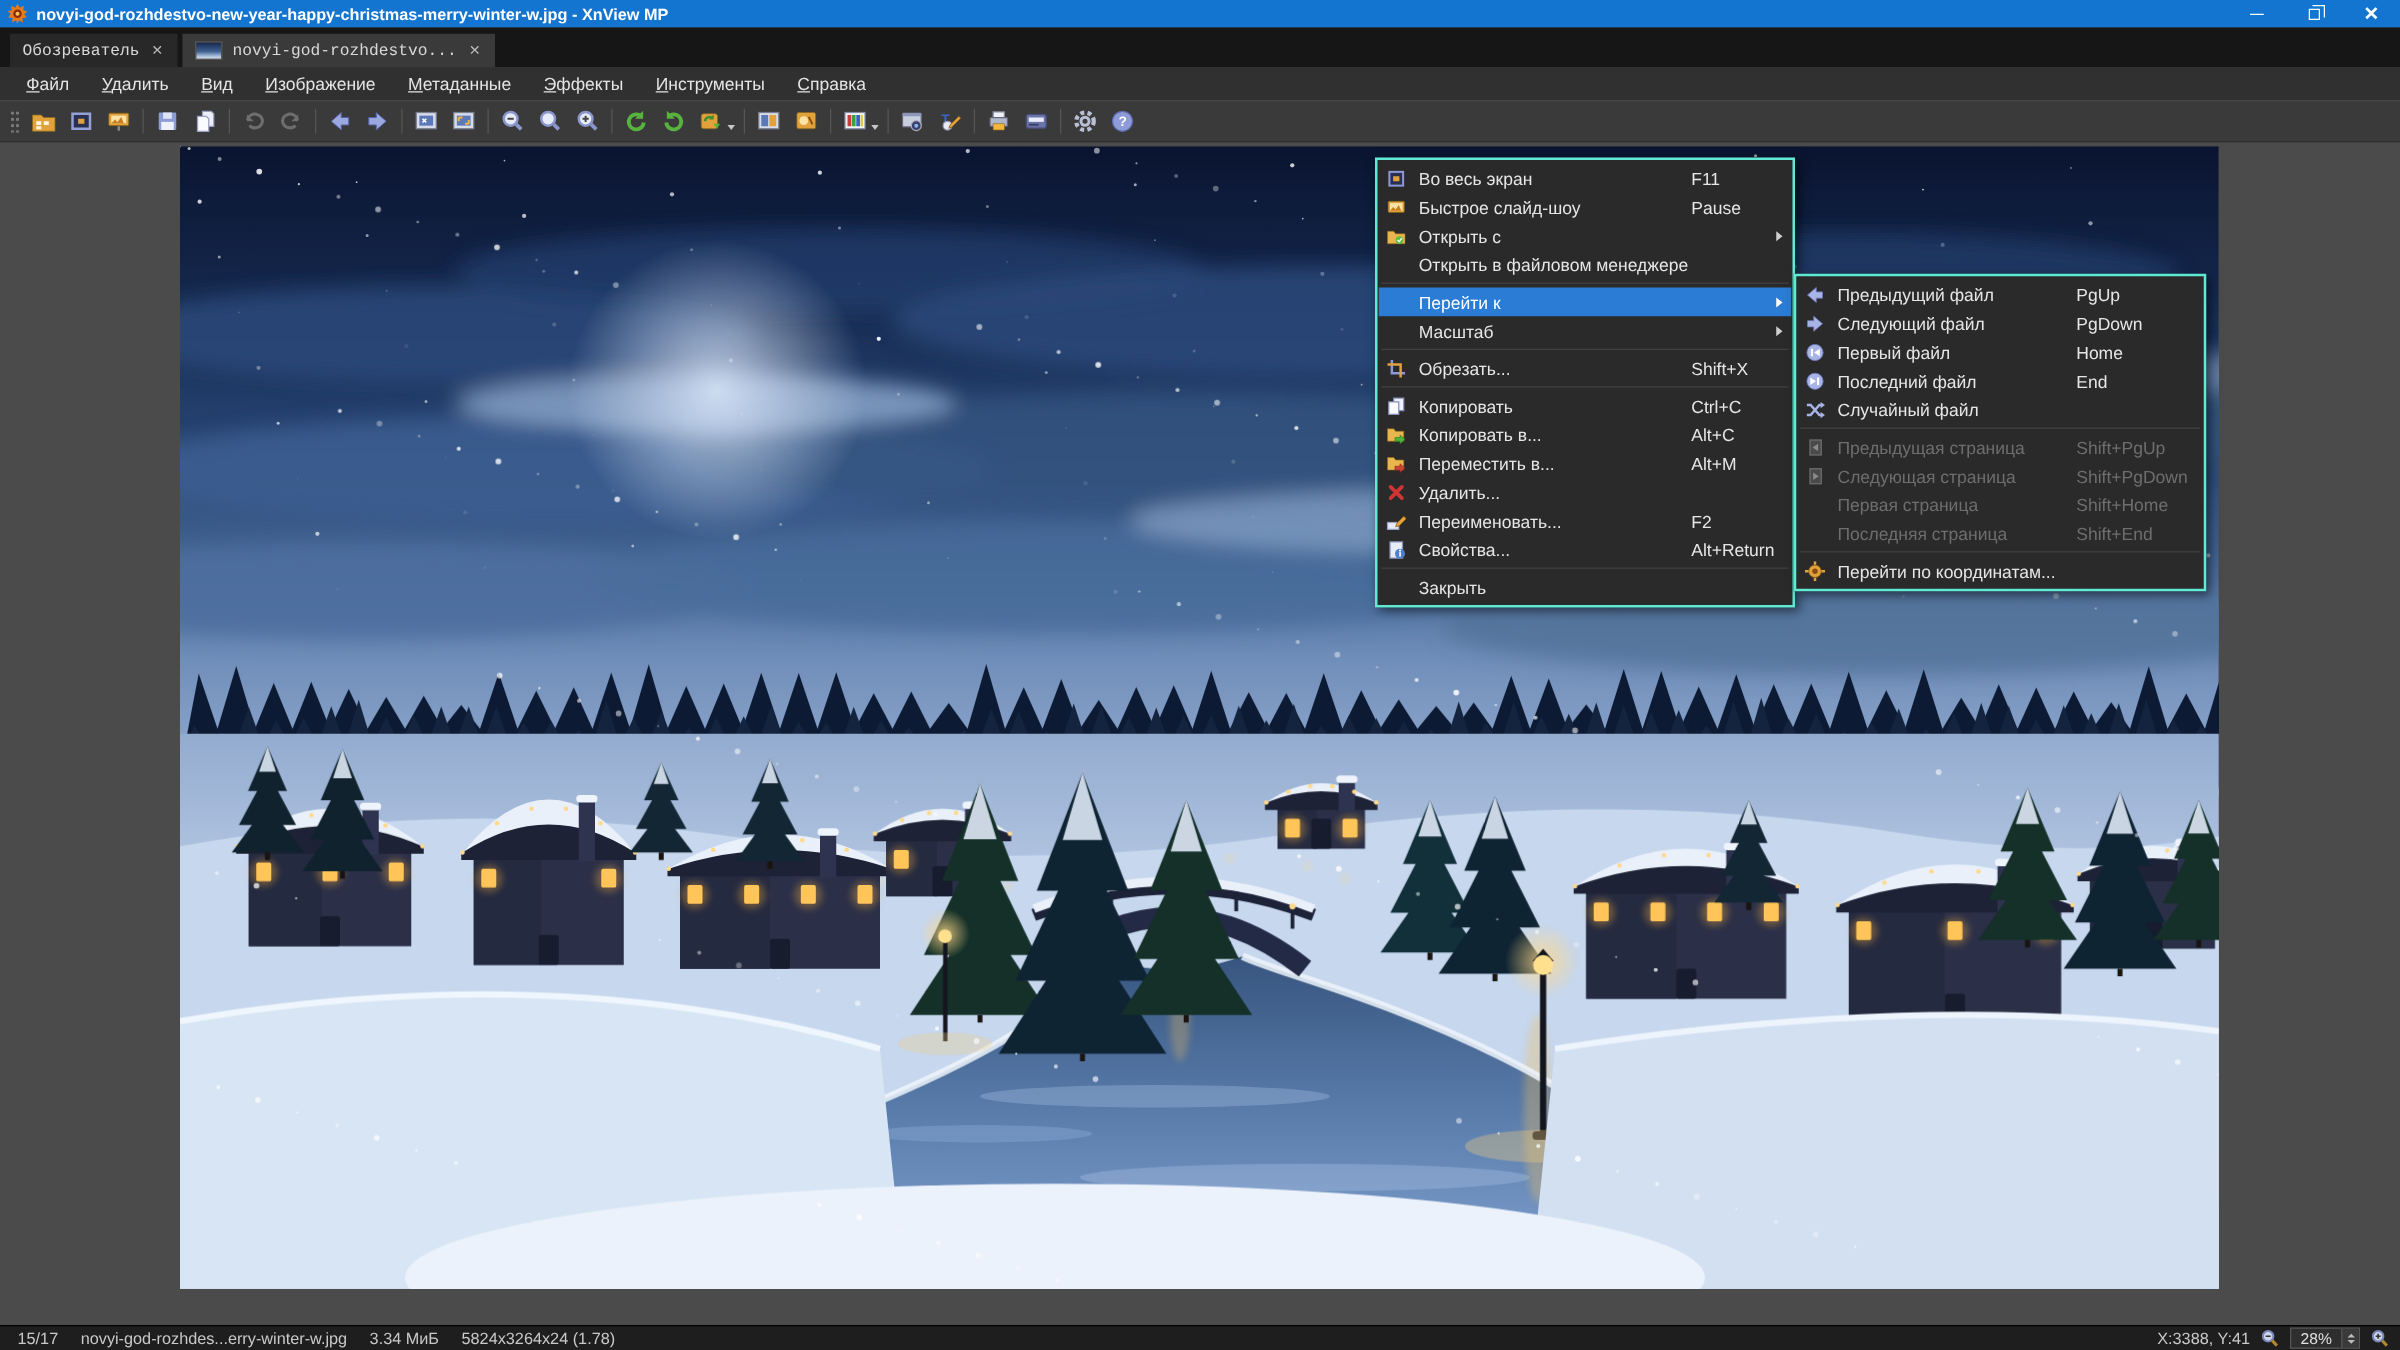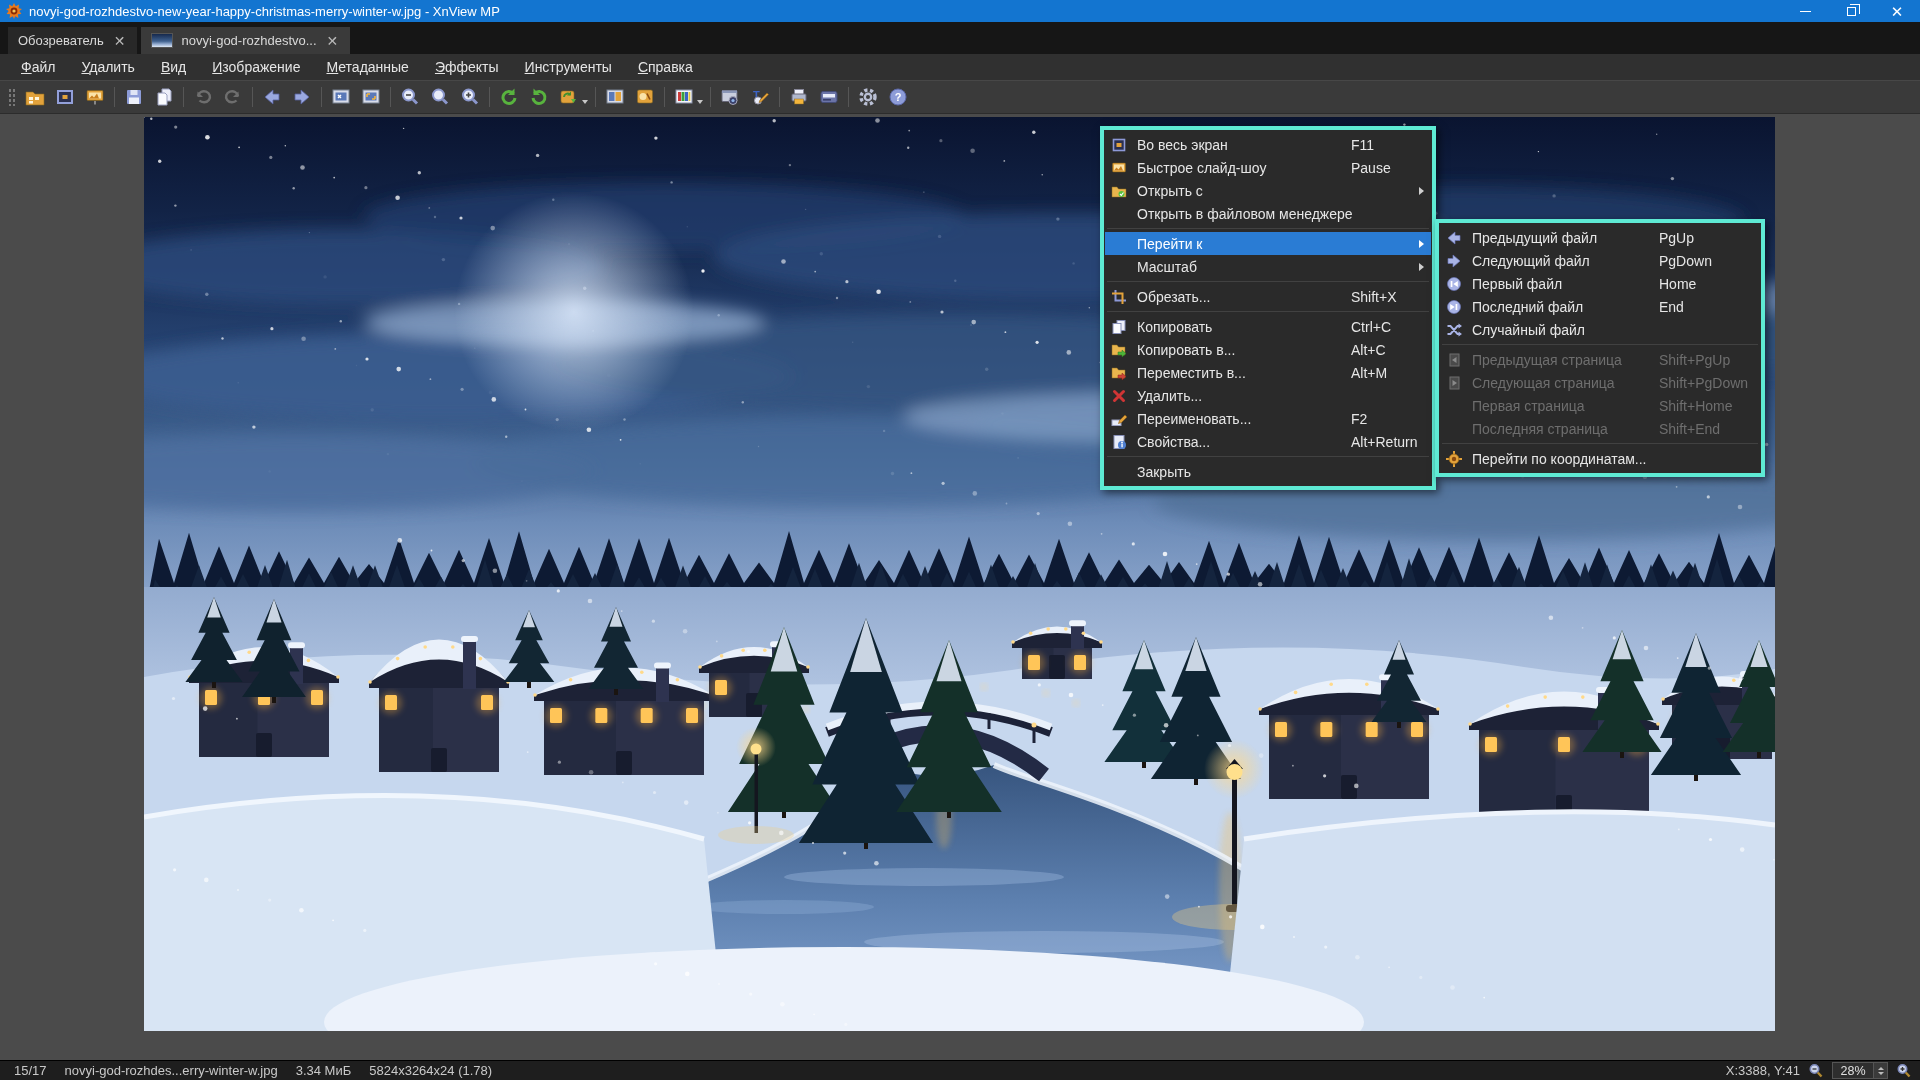--- a/index.html
+++ b/index.html
@@ -3,35 +3,35 @@
 <meta charset="utf-8">
 <style>
   * { margin:0; padding:0; box-sizing:border-box; }
   html,body { width:1920px; height:1080px; overflow:hidden; background:#000;
     font-family:"Liberation Sans", sans-serif; }
   .app { position:relative; width:1920px; height:1080px; display:flex; flex-direction:column;
     background:#4b4b4b; }
 
   
   .titlebar { height:22px; background:#1375d0; display:flex; align-items:center; color:#fff;
-    font-size:13px; flex:none; }
+    font-size:13px; flex:none;font-weight:bold; }
   .titlebar .appicon { width:16px; height:16px; margin:0 7px 0 6px; flex:none; }
   .titlebar .title { flex:1; white-space:nowrap; overflow:hidden; }
   .winctl { display:flex; height:22px; }
   .winctl .wbtn { width:46px; height:22px; display:flex; align-items:center; justify-content:center; }
   .glyph-min { width:11px; height:1px; background:#fff; display:block; }
   .glyph-restore { width:9px; height:9px; border:1px solid #fff; position:relative; display:block; }
   .glyph-restore:before { content:""; position:absolute; left:2px; top:-4px; width:9px; height:9px;
     border:1px solid #fff; border-bottom:none; border-left:none; }
   .glyph-close { color:#fff; font-size:15px; line-height:1; }
 
   
   .tabbar { height:32px; background:#161616; display:flex; align-items:flex-end; flex:none; }
   .tab { height:27px; display:flex; align-items:center; padding:12px 10px; color:#d8d8d8;
-    font-size:13px; margin-right:4px; gap:8px; }
+    font-size:13px; margin-right:4px; gap:8px;font-family:Liberation Mono, monospace; }
   .tab.inactive { background:#282828; margin-left:8px; }
   .tab.active { background:#3a3a3a; }
   .tab .tclose { color:#b8b8b8; font-size:14px; padding:0 2px; }
   .tab .thumb { width:22px; height:15px; border:1px solid #555; flex:none;
     background:linear-gradient(180deg,#16294d 0%,#3f618f 55%,#9ab1d4 80%,#dfe9f6 100%); }
 
   
   .menubar { height:26px; background:#303030; display:flex; align-items:center; flex:none;
     font-size:14px; color:#e5e5e5; padding-left:8px; }
   .mb-item { display:inline-block; padding:4px 13px; }
@@ -61,21 +61,21 @@
   .zoombox { display:flex; align-items:flex-end; background:#2e2e2e; border:1px solid #555;
     height:17px; }
   .zoombox .zval { width:40px; text-align:center; font-size:12.5px; color:#e0e0e0; }
   .spin { display:flex; flex-direction:column; justify-content:center; gap:2px; background:#3a3a3a;
     width:14px; height:15px; align-items:center; border-left:1px solid #555; }
   .spin i { width:0; height:0; border-left:3px solid transparent; border-right:3px solid transparent; }
   .spin .up { border-bottom:3.5px solid #bbb; }
   .spin .dn { border-top:3.5px solid #bbb; }
 
   
-  .menu { position:absolute; background:#2a2a2a; border:4px solid #5eead4;
+  .menu { position:absolute; background:#2a2a2a; border:2px solid #5eead4;
     box-shadow:3px 3px 8px rgba(0,0,0,.55); padding:3px 1px; font-size:14px; color:#e6e6e6; z-index:50; }
   .ctx { left:1100px; top:126px; width:336px; }
   .smenu { left:1435px; top:219px; width:330px; }
   .mi { height:23px; display:flex; align-items:center; padding:0 6px 0 5px; position:relative; }
   .mi .ico { width:18px; height:16px; margin-right:9px; flex:none; display:flex; align-items:center; justify-content:center; }
   .mi .lbl { flex:1; white-space:nowrap; }
   .ctx .mi .sc { width:74px; text-align:left; flex:none; }
   .smenu .mi .sc { width:95px; text-align:left; flex:none; }
   .mi .sub-arrow { position:absolute; right:7px; width:0; height:0;
     border-left:5px solid #cfcfcf; border-top:4px solid transparent; border-bottom:4px solid transparent; }

